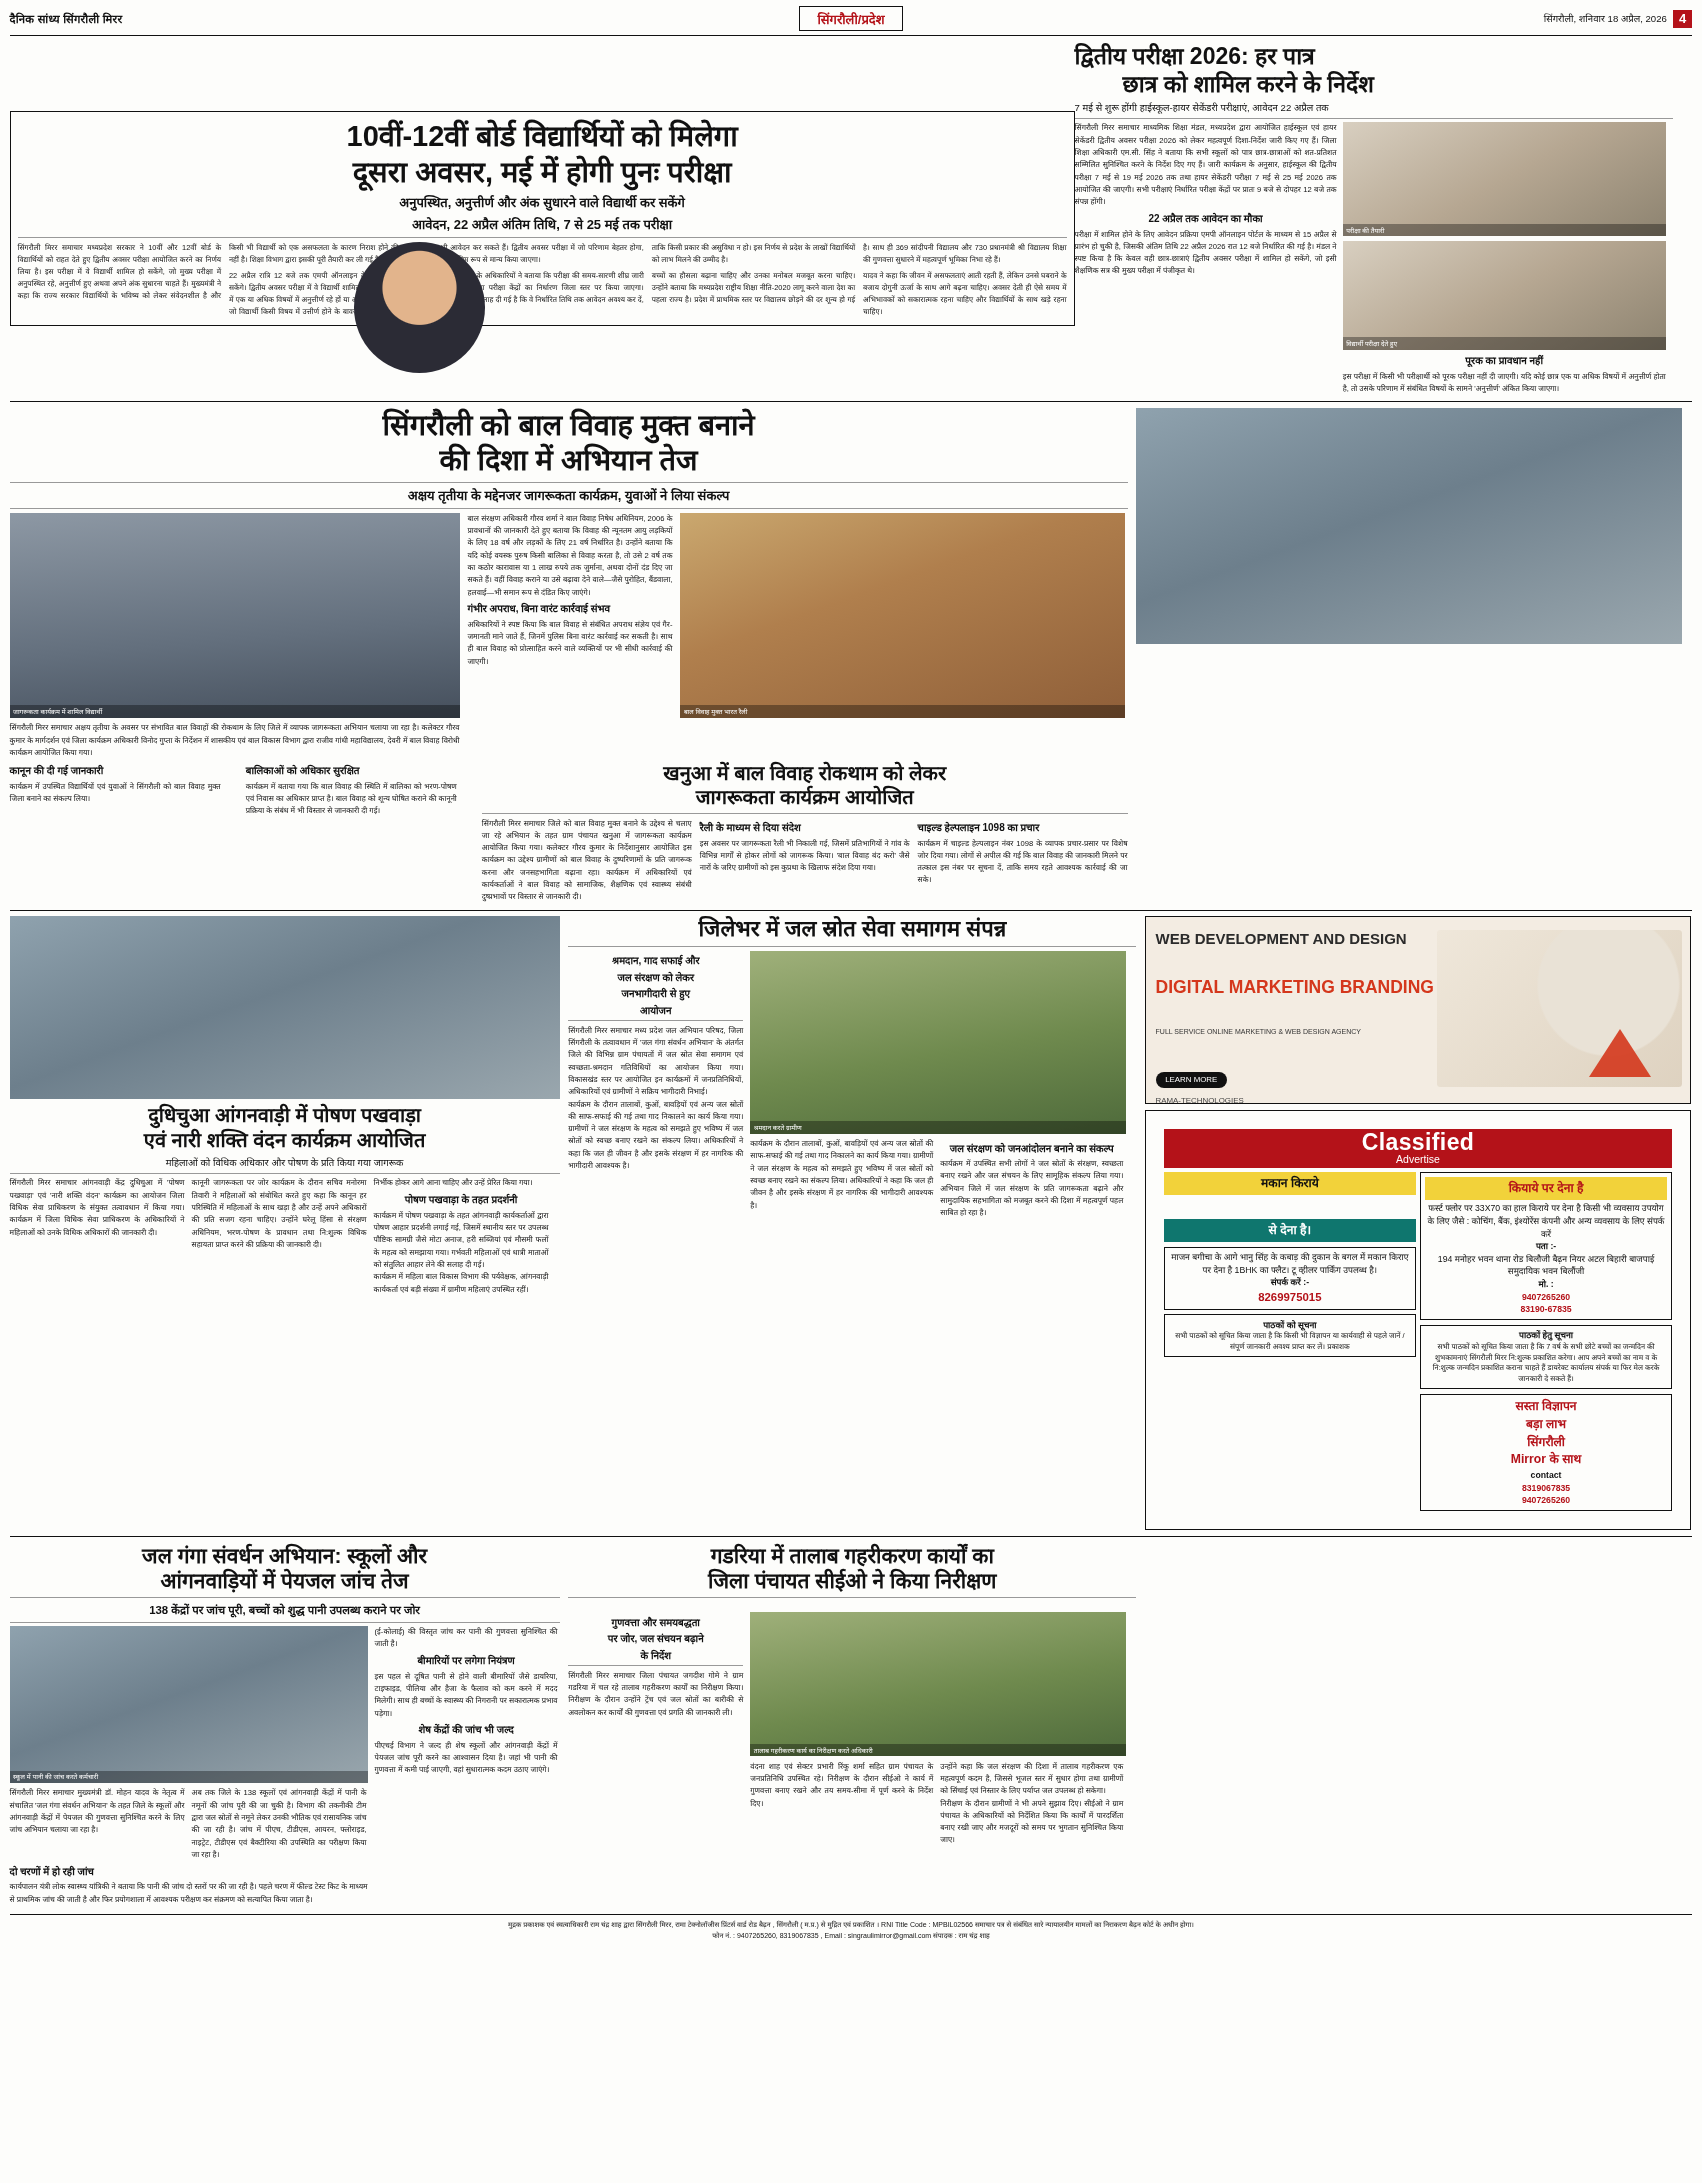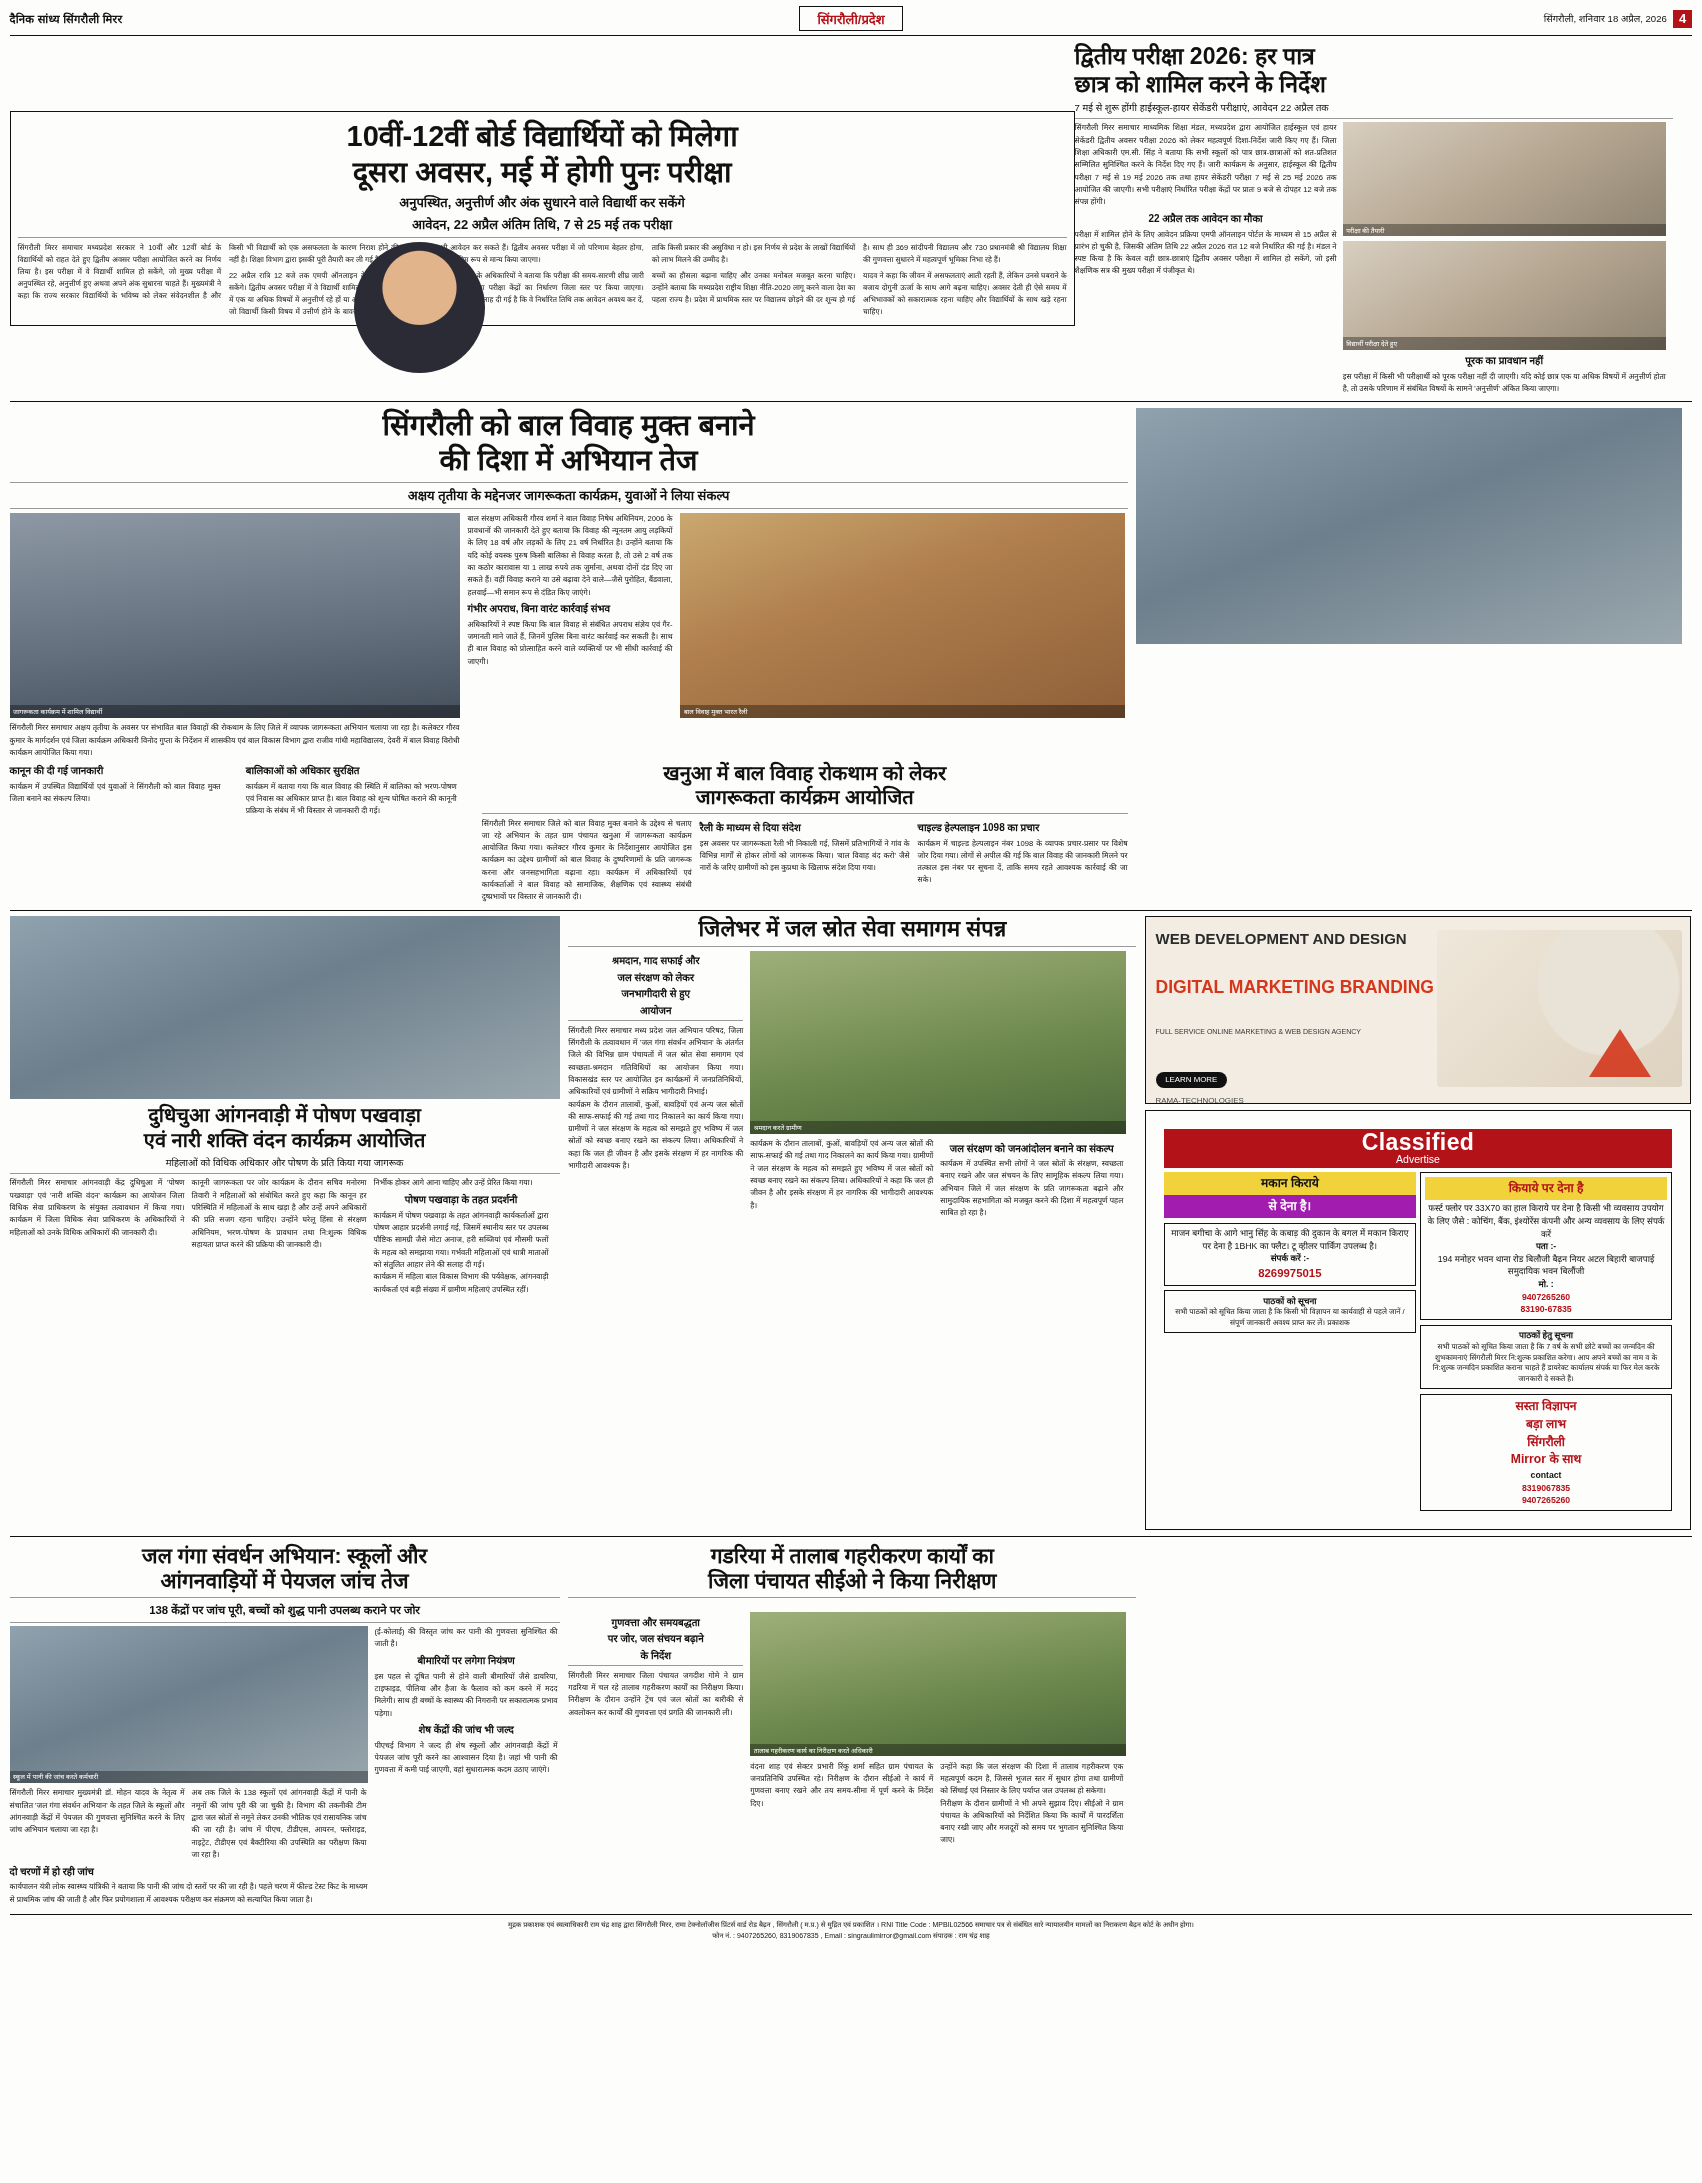--- a/index.html
+++ b/index.html
@@ -104,21 +104,21 @@
           <p>22 अप्रैल रात्रि 12 बजे तक एमपी ऑनलाइन के माध्यम से आवेदन कर सकेंगे। द्वितीय अवसर परीक्षा में वे विद्यार्थी शामिल हो सकेंगे, जो प्रथम परीक्षा में एक या अधिक विषयों में अनुत्तीर्ण रहे हों या अनुत्तीर्ण हुए हों। इसके अलावा जो विद्यार्थी किसी विषय में उत्तीर्ण होने के बावजूद अंक सुधारना चाहते हैं, वे भी आवेदन कर सकते हैं। द्वितीय अवसर परीक्षा में जो परिणाम बेहतर होगा, वही अंतिम रूप से मान्य किया जाएगा।</p>
           <p>शिक्षा विभाग के अधिकारियों ने बताया कि परीक्षा की समय-सारणी शीघ्र जारी की जाएगी तथा परीक्षा केंद्रों का निर्धारण जिला स्तर पर किया जाएगा। विद्यार्थियों को सलाह दी गई है कि वे निर्धारित तिथि तक आवेदन अवश्य कर दें, ताकि किसी प्रकार की असुविधा न हो। इस निर्णय से प्रदेश के लाखों विद्यार्थियों को लाभ मिलने की उम्मीद है।</p>
           <p>बच्चों का हौसला बढ़ाना चाहिए और उनका मनोबल मजबूत करना चाहिए। उन्होंने बताया कि मध्यप्रदेश राष्ट्रीय शिक्षा नीति-2020 लागू करने वाला देश का पहला राज्य है। प्रदेश में प्राथमिक स्तर पर विद्यालय छोड़ने की दर शून्य हो गई है। साथ ही 369 सांदीपनी विद्यालय और 730 प्रधानमंत्री श्री विद्यालय शिक्षा की गुणवत्ता सुधारने में महत्वपूर्ण भूमिका निभा रहे हैं।</p>
           <p>यादव ने कहा कि जीवन में असफलताएं आती रहती हैं, लेकिन उनसे घबराने के बजाय दोगुनी ऊर्जा के साथ आगे बढ़ना चाहिए। अवसर देती ही ऐसे समय में अभिभावकों को सकारात्मक रहना चाहिए और विद्यार्थियों के साथ खड़े रहना चाहिए।</p>
         </div>
       </div>
     </div>
 
     <div class="top-right">
       <div class="headline sm" style="text-align:left;">द्वितीय परीक्षा 2026: हर पात्र</div>
-      <div class="headline sm" style="text-align:left;">छात्र को शामिल करने के निर्देश</div>
+      <div class="headline sm" style="text-align:left;margin-left:48px;">छात्र को शामिल करने के निर्देश</div>
       <div class="kicker" style="text-align:left;margin-top:3.5px;">7 मई से शुरू होंगी हाईस्कूल-हायर सेकेंडरी परीक्षाएं, आवेदन 22 अप्रैल तक</div>
       <div class="thin-rule"></div>
 
       <div style="display:flex;gap:6.1px;">
         <div style="width:262px;">
           <div class="body-col">सिंगरौली मिरर समाचार माध्यमिक शिक्षा मंडल, मध्यप्रदेश द्वारा आयोजित हाईस्कूल एवं हायर सेकेंडरी द्वितीय अवसर परीक्षा 2026 को लेकर महत्वपूर्ण दिशा-निर्देश जारी किए गए हैं। जिला शिक्षा अधिकारी एम.सी. सिंह ने बताया कि सभी स्कूलों को पात्र छात्र-छात्राओं को शत-प्रतिशत सम्मिलित सुनिश्चित करने के निर्देश दिए गए हैं। जारी कार्यक्रम के अनुसार, हाईस्कूल की द्वितीय परीक्षा 7 मई से 19 मई 2026 तक तथा हायर सेकेंडरी परीक्षा 7 मई से 25 मई 2026 तक आयोजित की जाएगी। सभी परीक्षाएं निर्धारित परीक्षा केंद्रों पर प्रातः 9 बजे से दोपहर 12 बजे तक संपन्न होंगी।</div>
           <div class="mini-head">22 अप्रैल तक आवेदन का मौका</div>
           <div class="body-col">परीक्षा में शामिल होने के लिए आवेदन प्रक्रिया एमपी ऑनलाइन पोर्टल के माध्यम से 15 अप्रैल से प्रारंभ हो चुकी है, जिसकी अंतिम तिथि 22 अप्रैल 2026 रात 12 बजे निर्धारित की गई है। मंडल ने स्पष्ट किया है कि केवल वही छात्र-छात्राएं द्वितीय अवसर परीक्षा में शामिल हो सकेंगे, जो इसी शैक्षणिक सत्र की मुख्य परीक्षा में पंजीकृत थे।</div>
         </div>
         <div style="width:323px;">
@@ -260,21 +260,21 @@
       </div>
 
       <div class="classified-box" style="margin-top:6.1px;">
         <div class="classified-title">Classified</div>
         <div class="classified-sub">Advertise</div>
 
         <div style="display:flex;gap:4.4px;">
           <div style="width:50%;">
             <div class="cl-cell" style="border:none;padding:0;">
               <div class="cl-yellow">मकान किराये</div>
-              <div class="cl-yellow" style="background:#a21caf;color:#fff;">से देना है।</div>
+              <div class="cl-yellow" style="background:#0f766e;color:#fff;margin-top:24px;">से देना है।</div>
             </div>
             <div class="cl-cell">
               <div>माजन बगीचा के आगे भानु सिंह के कबाड़ की दुकान के बगल में मकान किराए पर देना है 1BHK का फ्लैट। टू व्हीलर पार्किंग उपलब्ध है।</div>
               <div class="b">संपर्क करें :-</div>
               <div class="b cl-red" style="font-size:11.4px;">8269975015</div>
             </div>
             <div class="cl-cell">
               <div class="b">पाठकों को सूचना</div>
               <div style="font-size:7.4px;">सभी पाठकों को सूचित किया जाता है कि किसी भी विज्ञापन या कार्यवाही से पहले जानें / संपूर्ण जानकारी अवश्य प्राप्त कर लें। प्रकाशक</div>
             </div>

